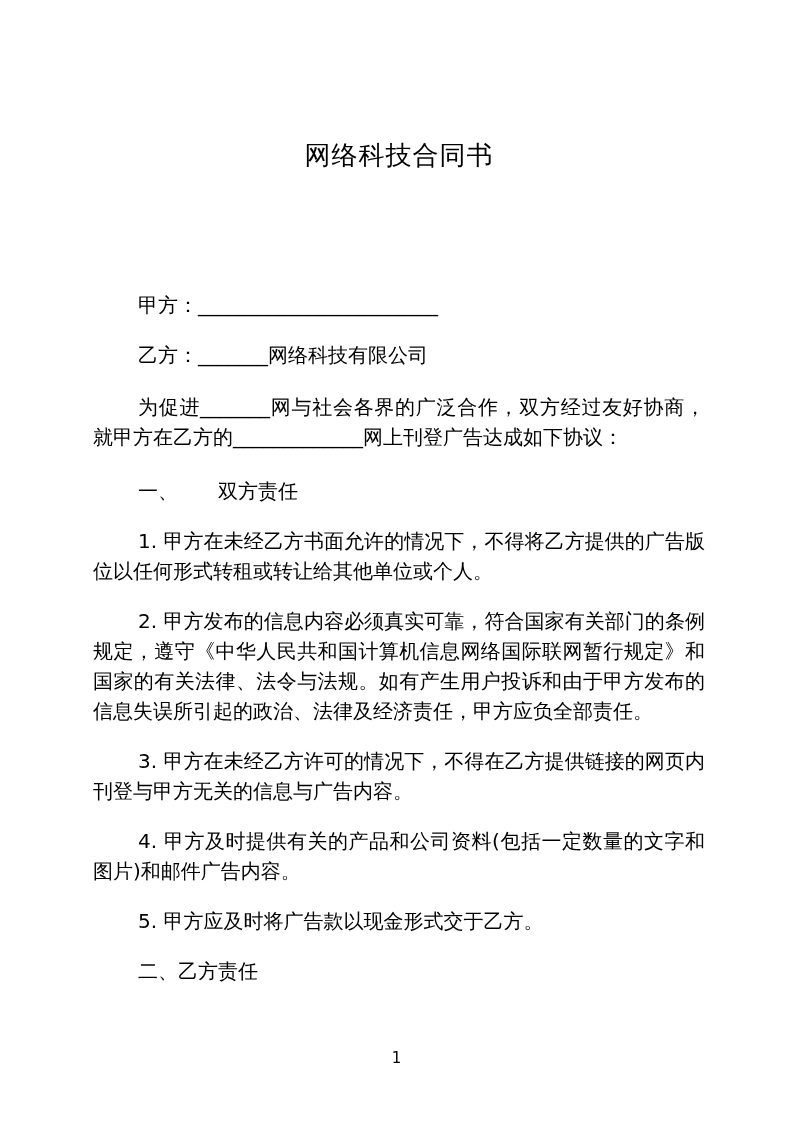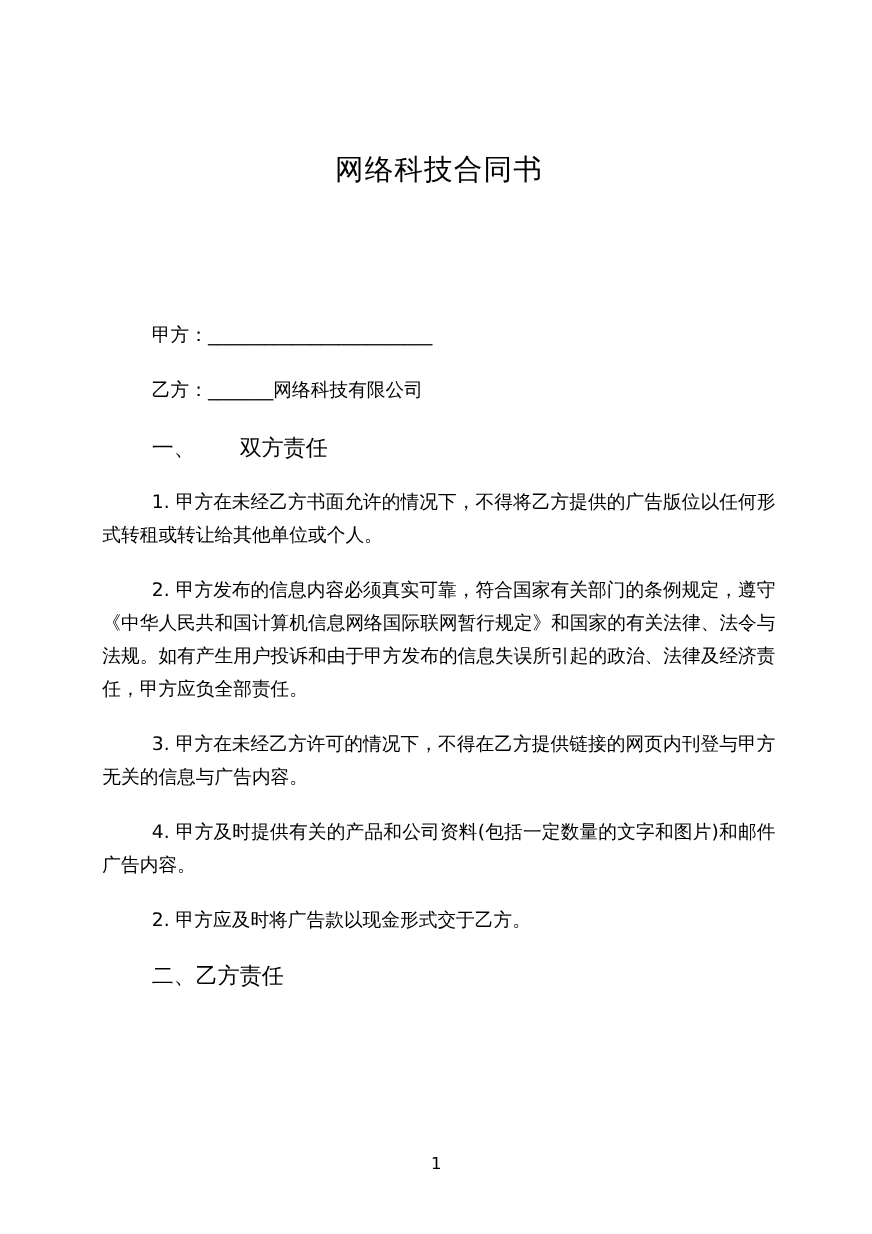--- a/index.html
+++ b/index.html
@@ -26,21 +26,21 @@
   }
   .doc-title {
     font-size: 26px;
     line-height: 34px;
     font-weight: normal;
     text-align: center;
     margin: 0 0 118px 0;
     letter-spacing: 1px;
   }
   .para {
-    font-size: 17px;
+    font-size: 20px;
     line-height: 30px;
     margin: 0 0 20px 0;
     text-indent: 45px;
     text-align: justify;
     word-break: break-all;
   }
   .party-line {
     text-align: left;
   }
   .party-b {
@@ -75,31 +75,32 @@
 
 <div class="page">
   <div class="content">
 
     <h1 class="doc-title">网络科技合同书</h1>
 
     <p class="para party-line party-a"><span>甲方：</span><span class="blank">________________________</span></p>
 
     <p class="para party-line party-b"><span>乙方：</span><span class="blank">_______</span><span>网络科技有限公司</span></p>
 
+    <p class="para intro">为促进_______网与社会各界的广泛合作，双方经过友好协商，就甲方在乙方的_____________网上刊登广告达成如下协议：</p>
 
     <p class="section-heading">一、　　双方责任</p>
 
     <p class="para">1. 甲方在未经乙方书面允许的情况下，不得将乙方提供的广告版位以任何形式转租或转让给其他单位或个人。</p>
 
     <p class="para">2. 甲方发布的信息内容必须真实可靠，符合国家有关部门的条例规定，遵守《中华人民共和国计算机信息网络国际联网暂行规定》和国家的有关法律、法令与法规。如有产生用户投诉和由于甲方发布的信息失误所引起的政治、法律及经济责任，甲方应负全部责任。</p>
 
     <p class="para">3. 甲方在未经乙方许可的情况下，不得在乙方提供链接的网页内刊登与甲方无关的信息与广告内容。</p>
 
     <p class="para">4. 甲方及时提供有关的产品和公司资料(包括一定数量的文字和图片)和邮件广告内容。</p>
 
-    <p class="para">2. 甲方应及时将广告款以现金形式交于乙方。</p>
+    <p class="para">5. 甲方应及时将广告款以现金形式交于乙方。</p>
 
     <p class="section-heading">二、乙方责任</p>
 
   </div>
 
   <div class="page-number">1</div>
 </div>
 
 </body></html>

